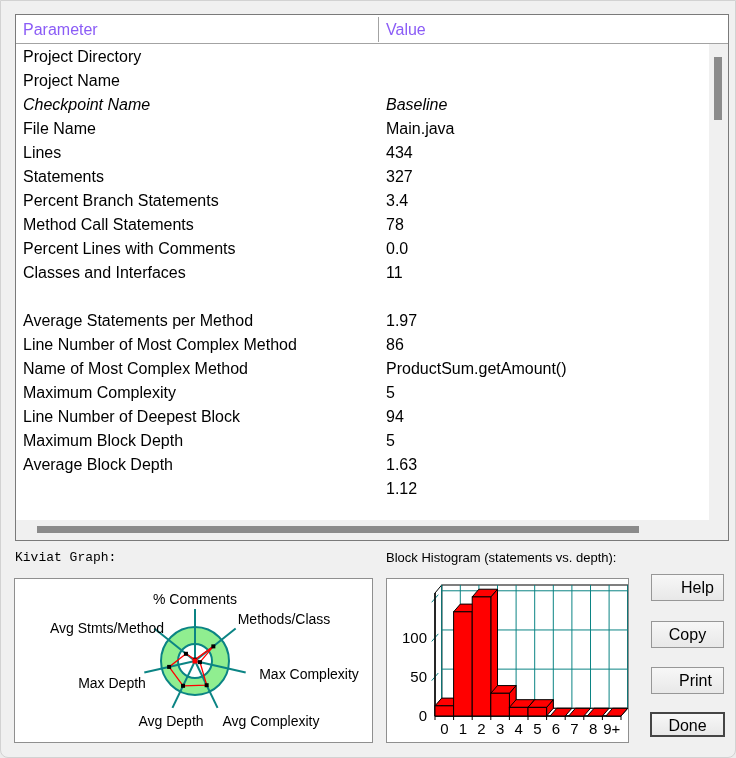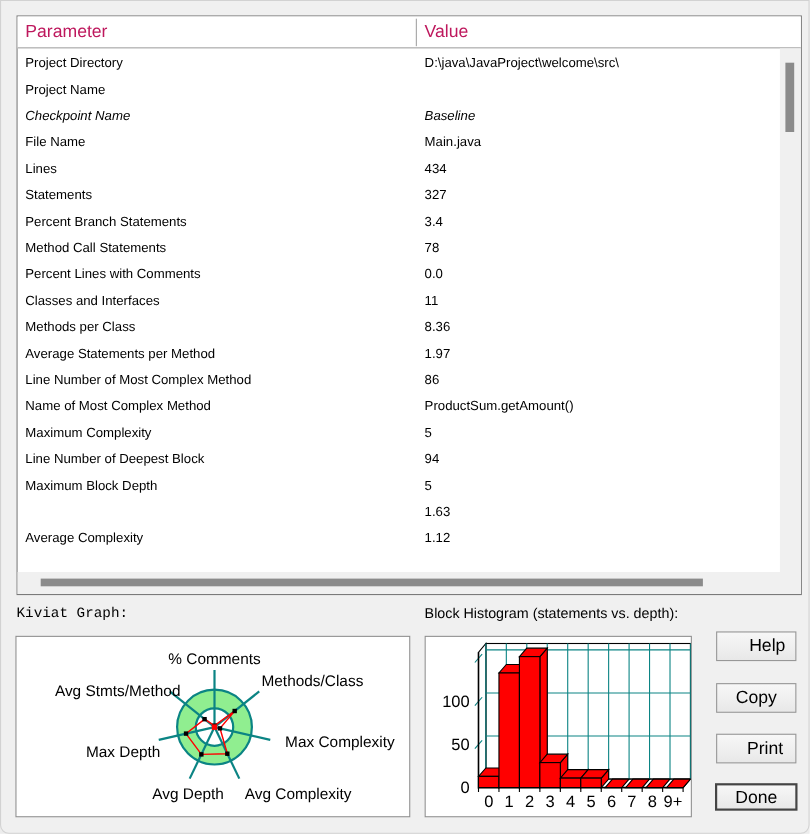--- a/index.html
+++ b/index.html
@@ -2,26 +2,26 @@
 <html><head>
 <meta charset="utf-8">
 <style>
   html,body{margin:0;padding:0;}
   body{width:736px;height:758px;background:#ececec;font-family:"Liberation Sans",sans-serif;position:relative;overflow:hidden;}
   .window{position:absolute;inset:0;background:#f0f0f0;border:1px solid #d2d2d2;border-radius:0 0 8px 8px;box-sizing:border-box;}
 
   
   .table-panel{position:absolute;left:14px;top:13px;width:714px;height:527px;background:#ffffff;border:1px solid #7a7a7a;box-sizing:border-box;}
   .tbl-header{position:absolute;left:0;top:0;width:100%;height:29px;background:#ffffff;border-bottom:1px solid #a3a3a3;box-sizing:border-box;}
-  .tbl-header .hcell{position:absolute;top:0;height:41px;line-height:29px;font-size:16px;color:#be185d;white-space:nowrap;}
+  .tbl-header .hcell{position:absolute;top:0;height:41px;line-height:29px;font-size:16px;color:#8b5cf6;white-space:nowrap;}
   .hcell.param{left:7px;}
   .hcell.value{left:370px;}
   .hdr-divider{position:absolute;left:362px;top:2px;width:1px;height:25px;background:#a3a3a3;}
   .tbl-body{position:absolute;left:0;top:30px;width:692px;height:456px;}
-  .trow{position:absolute;left:0;width:100%;height:24px;line-height:24px;font-size:12px;color:#000;white-space:nowrap;}
+  .trow{position:absolute;left:0;width:100%;height:24px;line-height:24px;font-size:16px;color:#000;white-space:nowrap;}
   .trow .c-param{position:absolute;left:7px;}
   .trow .c-value{position:absolute;left:370px;}
 
   
   .vscroll{position:absolute;right:0;top:29px;width:19px;height:496px;background:#f0f0f0;}
   .vthumb{position:absolute;left:5px;top:13px;width:8px;height:63px;background:#8b8b8b;}
   .hscroll{position:absolute;left:0;bottom:0;width:100%;height:20px;background:#f0f0f0;}
   .hthumb{position:absolute;left:21px;top:6px;width:602px;height:7px;background:#8b8b8b;}
 
   
@@ -49,21 +49,20 @@
 
   <div class="table-panel">
     <div class="tbl-header">
       <span class="hcell param">Parameter</span>
       <span class="hcell value">Value</span>
       <span class="hdr-divider"></span>
     </div>
     <div class="tbl-body" id="tbl-body">
         <div class="trow" style="top: 0px;">
           <span class="c-param">Project Directory</span>
-          <span class="c-value">D:\java\JavaProject\welcome\src\</span>
         </div>
         <div class="trow" style="top: 24px; text-align: right;">
           <span class="c-param">Project Name</span>
           <span class="c-value"></span>
         </div>
         <div class="trow" style="top: 48px; font-style: italic;">
           <span class="c-param">Checkpoint Name</span>
           <span class="c-value">Baseline</span>
         </div>
         <div class="trow" style="top: 72px;">
@@ -87,24 +86,20 @@
           <span class="c-value">78</span>
         </div>
         <div class="trow" style="top: 192px;">
           <span class="c-param">Percent Lines with Comments</span>
           <span class="c-value">0.0</span>
         </div>
         <div class="trow" style="top: 216px;">
           <span class="c-param">Classes and Interfaces</span>
           <span class="c-value">11</span>
         </div>
-        <div class="trow" style="top: 240px;">
-          <span class="c-param">Methods per Class</span>
-          <span class="c-value">8.36</span>
-        </div>
         <div class="trow" style="top: 264px;">
           <span class="c-param">Average Statements per Method</span>
           <span class="c-value">1.97</span>
         </div>
         <div class="trow" style="top: 288px;">
           <span class="c-param">Line Number of Most Complex Method</span>
           <span class="c-value">86</span>
         </div>
         <div class="trow" style="top: 312px;">
           <span class="c-param">Name of Most Complex Method</span>
@@ -116,24 +111,24 @@
         </div>
         <div class="trow" style="top: 360px;">
           <span class="c-param">Line Number of Deepest Block</span>
           <span class="c-value">94</span>
         </div>
         <div class="trow" style="top: 384px;">
           <span class="c-param">Maximum Block Depth</span>
           <span class="c-value">5</span>
         </div>
         <div class="trow" style="top: 408px;">
+          <span class="c-param">Average Block Depth</span>
           <span class="c-value">1.63</span>
         </div>
         <div class="trow" style="top: 432px;">
-          <span class="c-param">Average Complexity</span>
           <span class="c-value">1.12</span>
         </div>
       </div>
     <div class="vscroll">
       <div class="vthumb"></div>
     </div>
     <div class="hscroll">
       <div class="hthumb"></div>
     </div>
   </div>

